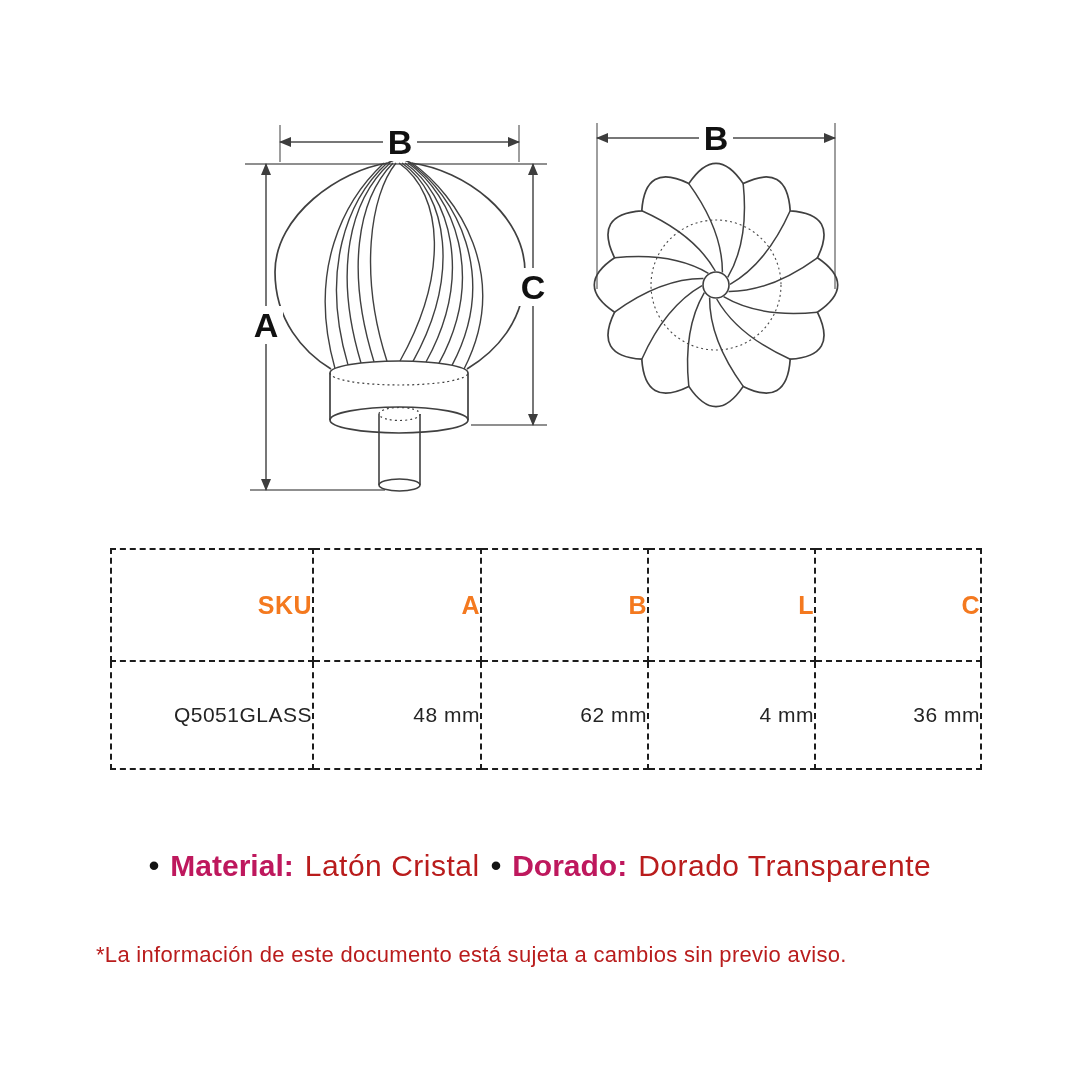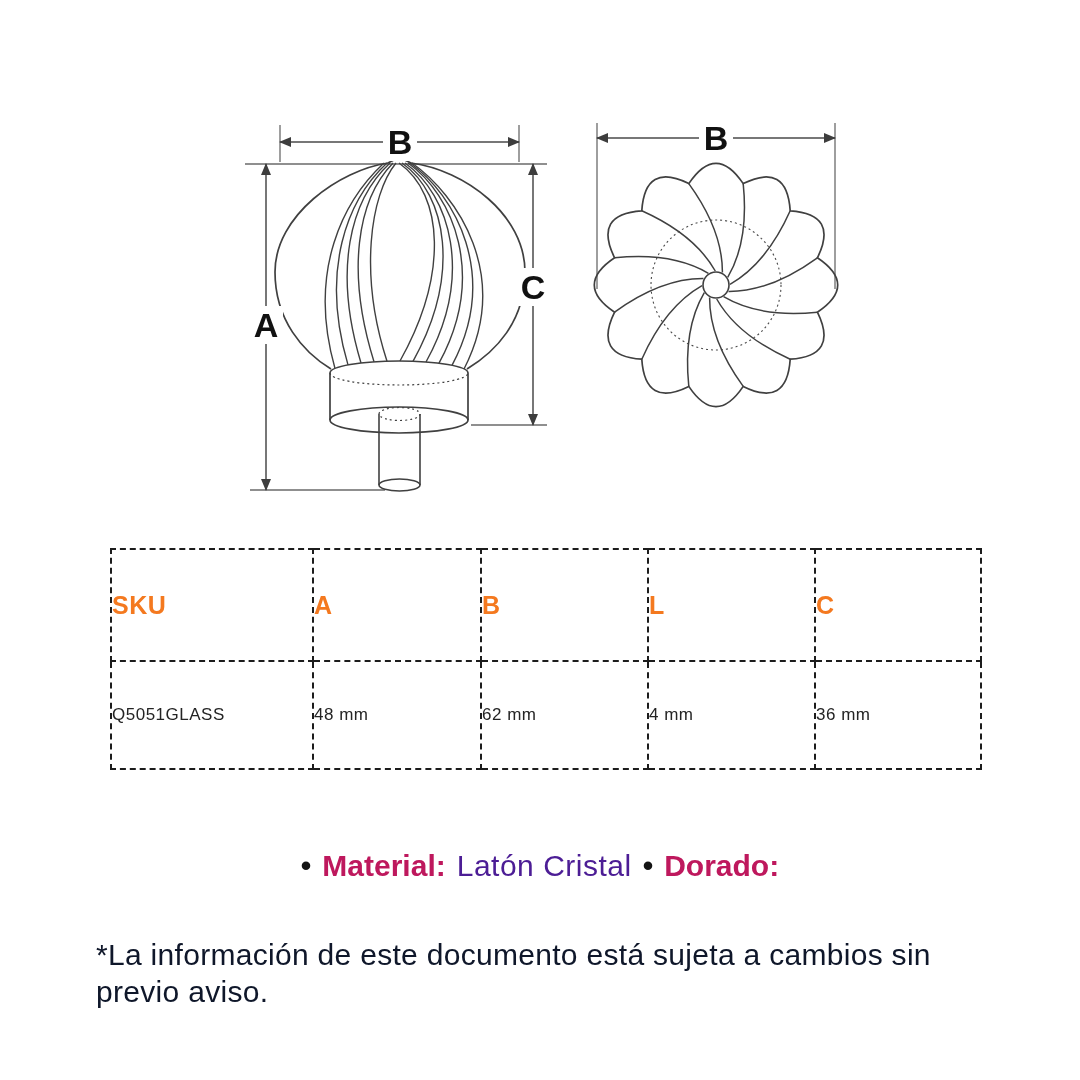--- a/index.html
+++ b/index.html
@@ -13,44 +13,44 @@
   .drawing{position:absolute;}
   .side-view{left:235px;top:100px;}
   .top-view{left:585px;top:103px;}
 
   
   .spec-table{
     position:absolute;left:110px;top:548px;width:870px;height:218px;
     border-collapse:collapse;table-layout:fixed;
   }
   .spec-table th,.spec-table td{
-    border:2px dashed #1c1c1c;text-align:left;vertical-align:middle;
+    border:2px dashed #1c1c1c;text-align:right;vertical-align:middle;
     padding:0;
   }
   .spec-table th{
     height:110px;color:#F4791F;font-size:25px;font-weight:700;letter-spacing:.5px;
   }
   .spec-table td{
-    height:106px;font-size:17px;font-weight:400;color:#242424;letter-spacing:.5px;
+    height:106px;font-size:21px;font-weight:400;color:#242424;letter-spacing:.5px;
   }
 
   
   .material-line{
     position:absolute;left:0;right:0;top:849px;
     display:flex;justify-content:center;align-items:baseline;gap:11px;
     font-size:30px;white-space:nowrap;
   }
   .material-line .lbl{font-weight:700;color:#be185d;}
-  .material-line .val{font-weight:400;color:#4c1d95;letter-spacing:.5px;}
+  .material-line .val{font-weight:400;color:#b91c1c;letter-spacing:.5px;}
   .material-line .blt{font-weight:700;color:#141414;}
 
   
   .disclaimer{
     position:absolute;left:96px;top:936px;width:852px;
-    font-size:30px;line-height:37px;font-weight:400;color:#0f172a;letter-spacing:.3px;
+    font-size:22px;line-height:37px;font-weight:400;color:#b91c1c;letter-spacing:.3px;
   }
 </style>
 </head>
 <body>
 
 <div class="canvas">
 
   <svg class="drawing side-view" width="330" height="410" viewBox="0 0 330 410">
     <defs>
       <marker id="arrF" markerUnits="userSpaceOnUse" markerWidth="12" markerHeight="10" refX="11" refY="5" orient="auto">
@@ -186,17 +186,18 @@
       </tr>
     </tbody>
   </table>
 
   <div class="material-line">
     <span class="blt">•</span>
     <span class="lbl">Material:</span>
     <span class="val">Latón Cristal</span>
     <span class="blt">•</span>
     <span class="lbl">Dorado:</span>
+    <span class="val">Dorado Transparente</span>
   </div>
 
   <div class="disclaimer">*La información de este documento está sujeta a cambios sin previo aviso.</div>
 
 </div>
 
 </body></html>

